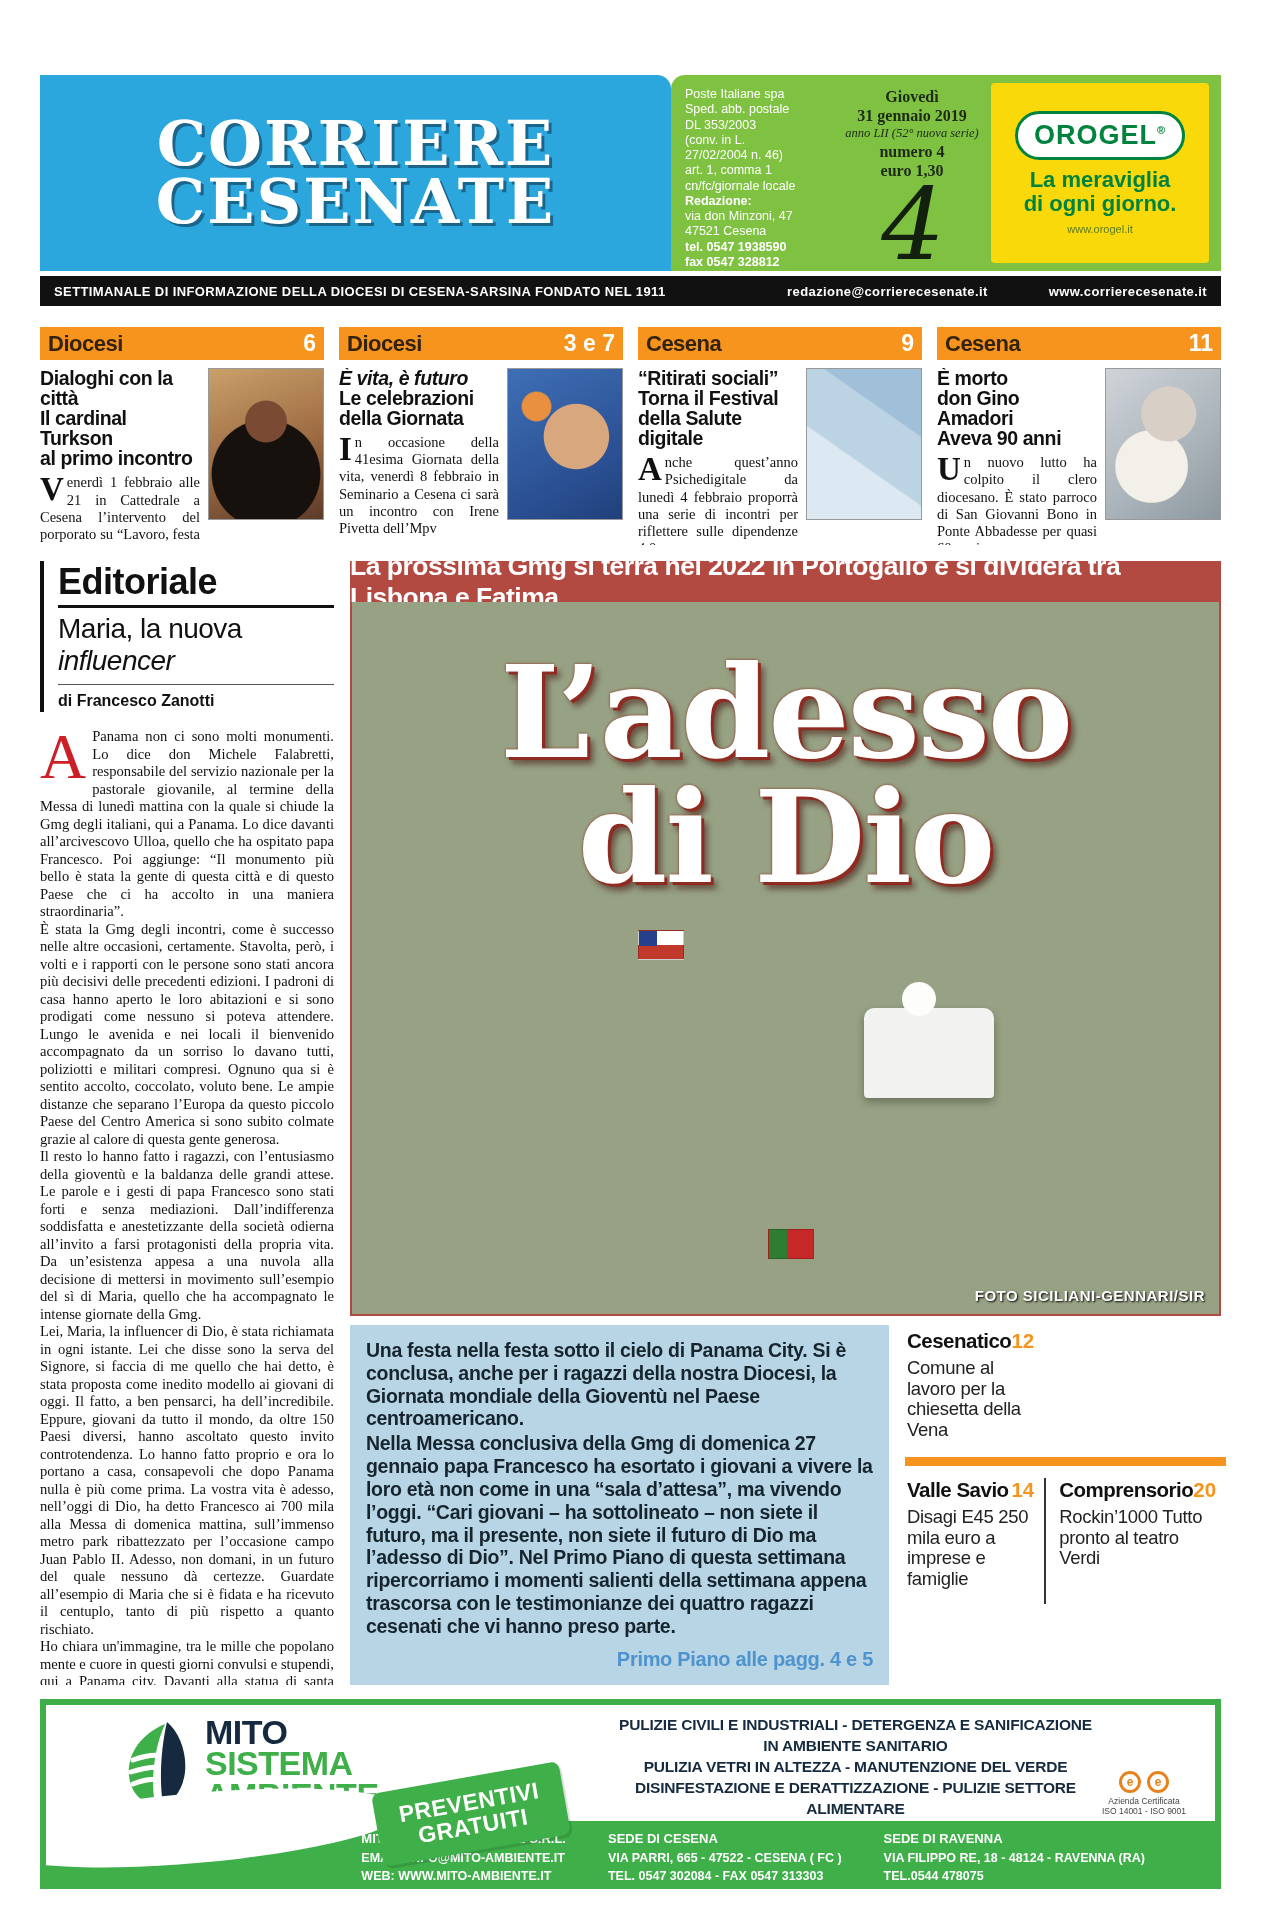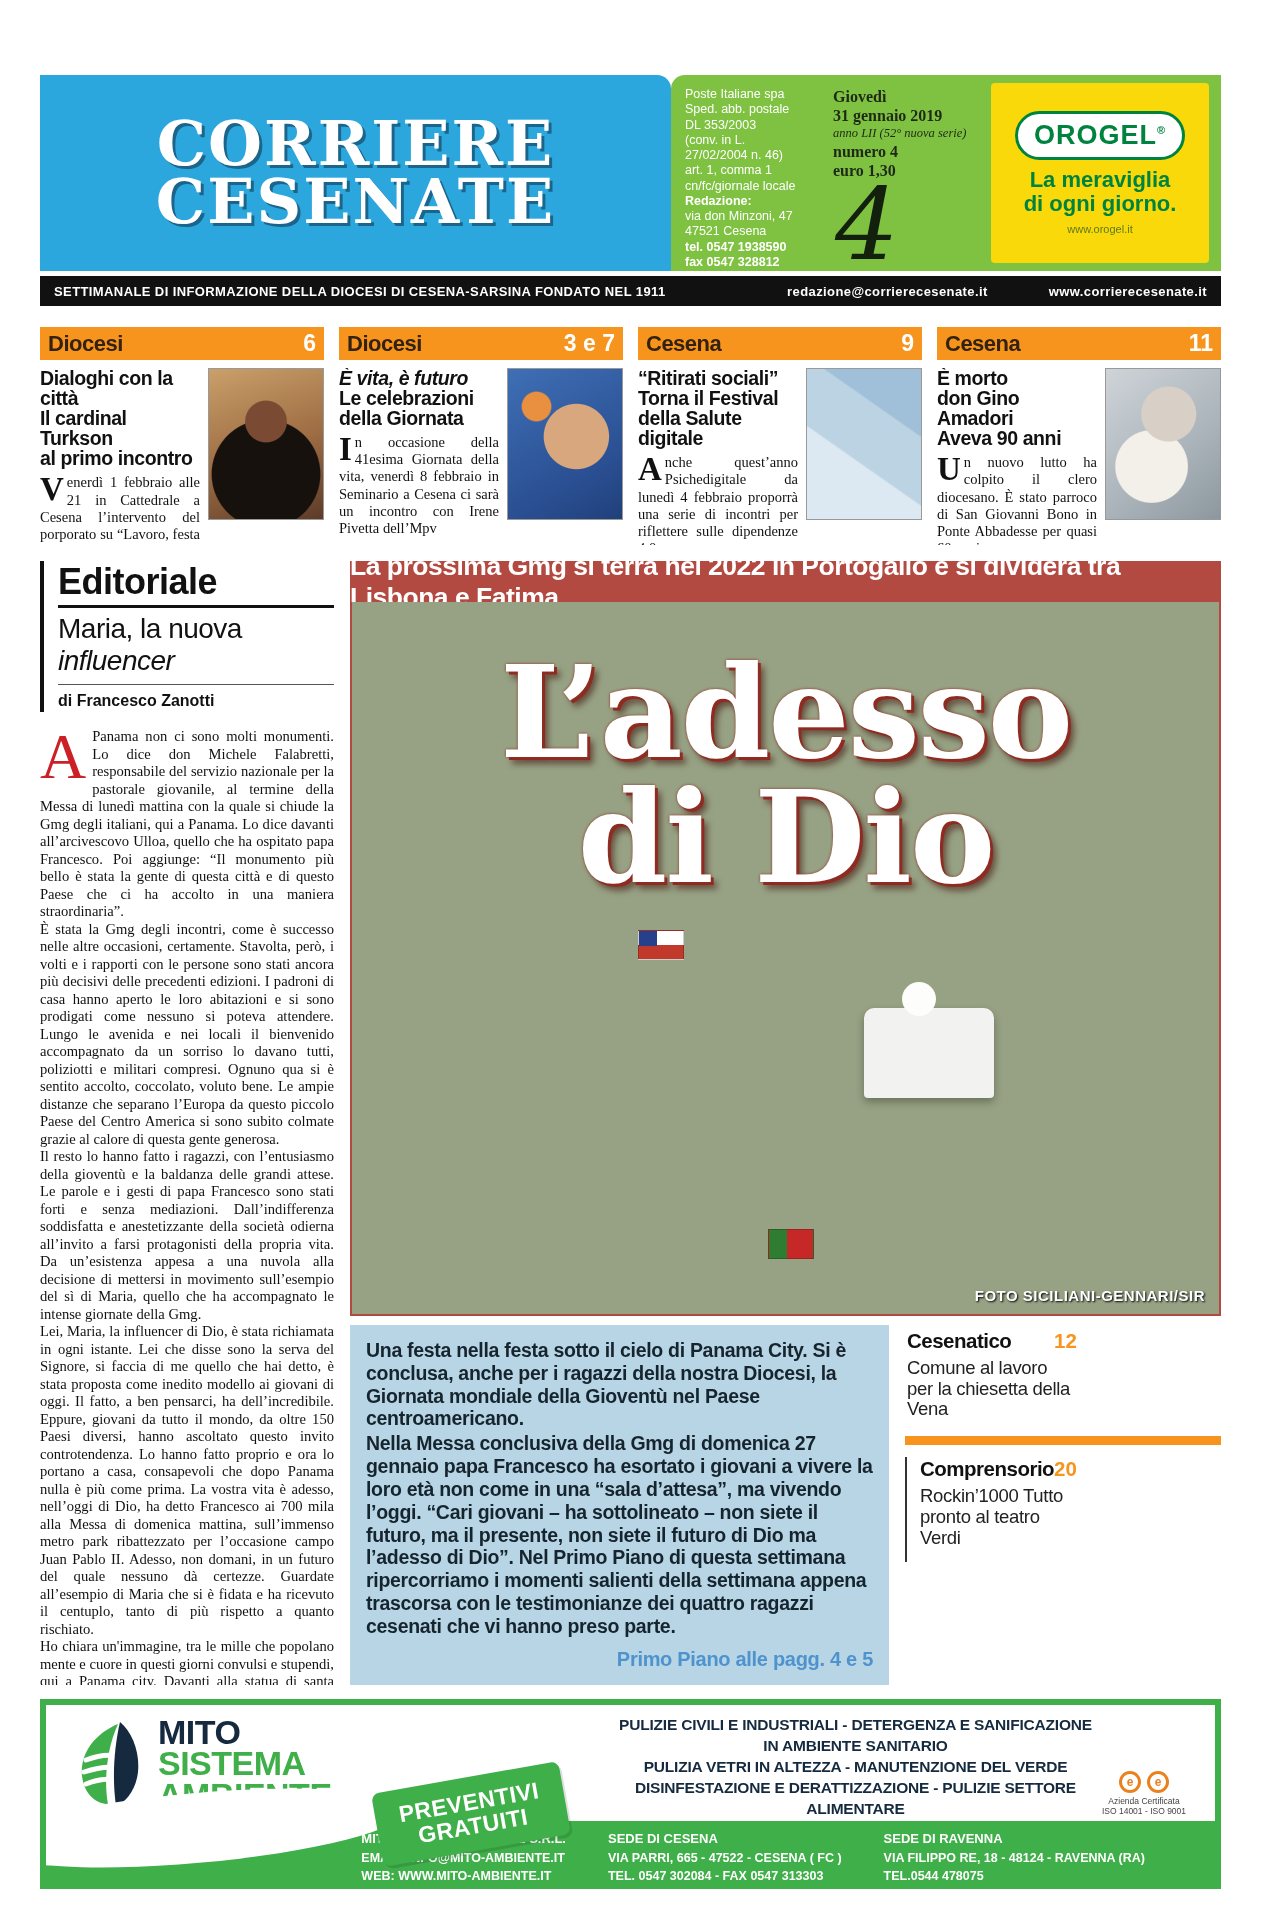--- a/index.html
+++ b/index.html
@@ -12,21 +12,21 @@
   .header{display:flex;height:196px;}
   .masthead{width:632px;background:#2ba7de;display:flex;flex-direction:column;
             justify-content:center;align-items:center;border-radius:0 14px 0 0;}
   .masthead .mh-line{font-family:"DejaVu Serif",serif;font-weight:700;color:#fff;
             font-size:62px;line-height:.94;letter-spacing:2px;
             text-shadow:3px 3px 0 rgba(15,45,70,.55);}
   .green-panel{flex:1;background:#7fc241;border-radius:14px 0 0 0;display:flex;}
   .postal{width:152px;padding:12px 4px 0 14px;color:#fff;font-size:12.5px;line-height:1.22;}
   .postal .pre{white-space:pre-line;}
   .postal .b{font-weight:700;}
-  .datecol{width:168px;padding:12px 0 0 10px;color:#1e2a16;font-family:"Liberation Serif",serif;}
+  .datecol{width:168px;padding:12px 0 0 10px;color:#1e2a16;font-family:"Liberation Serif",serif;text-align:center;}
   .datecol .d1{font-weight:700;font-size:16px;line-height:1.2;white-space:pre-line;}
   .datecol .d2{font-style:italic;font-size:12.5px;line-height:1.3;}
   .datecol .d3{font-weight:700;font-size:16px;line-height:1.2;white-space:pre-line;}
   .issue-no{font-family:"DejaVu Serif",serif;font-style:italic;font-size:100px;
             line-height:.85;color:#14200e;margin-top:2px;margin-left:2px;}
   .orogel{width:218px;margin:8px 12px 8px 0;background:#f9d909;border-radius:4px;
           display:flex;flex-direction:column;align-items:center;justify-content:center;gap:8px;}
   .orogel-pill{background:#fff;border:3px solid #00833e;border-radius:30px;
           padding:6px 16px;font-weight:700;font-size:27px;color:#00833e;letter-spacing:1px;
           font-family:"Liberation Sans",sans-serif;position:relative;}
@@ -137,21 +137,21 @@
   .sb-top{display:flex;justify-content:space-between;align-items:baseline;}
   .sb-sec{font-weight:700;font-size:20.5px;color:#111;letter-spacing:-.5px;}
   .sb-pg{font-weight:700;font-size:20.5px;color:#f7941d;}
   .sb-txt{font-size:18.5px;line-height:1.12;color:#222;letter-spacing:-.3px;margin-top:5px;}
   .sb-divider{grid-column:1/-1;height:9px;background:#f7941d;margin:2px 0 12px 0;}
 
   
   .ad{margin-top:14px;height:190px;border:6px solid #3faf49;position:relative;background:#fff;
       overflow:hidden;}
   .ad-top{display:flex;height:108px;}
-  .ad-logo{display:flex;align-items:center;gap:10px;padding:10px 0 0 28px;width:420px;}
+  .ad-logo{display:flex;align-items:center;gap:10px;padding:10px 0 0 75px;width:420px;}
   .leaf{width:74px;height:88px;flex:none;}
   .ad-words .w1{font-weight:700;font-size:34px;line-height:.92;color:#152a3e;letter-spacing:-.5px;}
   .ad-words .w2{font-weight:700;font-size:34px;line-height:.92;color:#3faf49;letter-spacing:-.5px;}
   .ad-services{flex:1;padding:10px 120px 0 150px;text-align:center;color:#152a3e;
                font-weight:700;font-size:15.5px;line-height:1.35;letter-spacing:-.2px;}
   .ad-sub{position:absolute;left:52px;top:112px;font-weight:700;font-size:25px;color:#152a3e;
           letter-spacing:3px;}
   .ribbon{position:absolute;left:330px;top:72px;width:190px;height:74px;background:#3faf49;
           transform:rotate(-10deg);border-radius:8px;color:#fff;font-weight:700;font-size:23px;
           display:flex;flex-direction:column;align-items:center;justify-content:center;
@@ -325,20 +325,27 @@
 
         <div class="sidebar">
           <div class="sb-cell">
             <div class="sb-top">
               <span class="sb-sec">Cesenatico</span>
               <span class="sb-pg">12</span>
             </div>
             <div class="sb-txt">Comune al lavoro per la chiesetta della Vena</div>
           </div>
           <div class="sb-divider"></div>
+          <div class="sb-cell">
+            <div class="sb-top">
+              <span class="sb-sec">Valle Savio</span>
+              <span class="sb-pg">14</span>
+            </div>
+            <div class="sb-txt">Disagi E45 250 mila euro a imprese e famiglie</div>
+          </div>
           <div class="sb-cell rightcol">
             <div class="sb-top">
               <span class="sb-sec">Comprensorio</span>
               <span class="sb-pg">20</span>
             </div>
             <div class="sb-txt">Rockin’1000 Tutto pronto al teatro Verdi</div>
           </div>
         </div>
       </div>
     </div>

